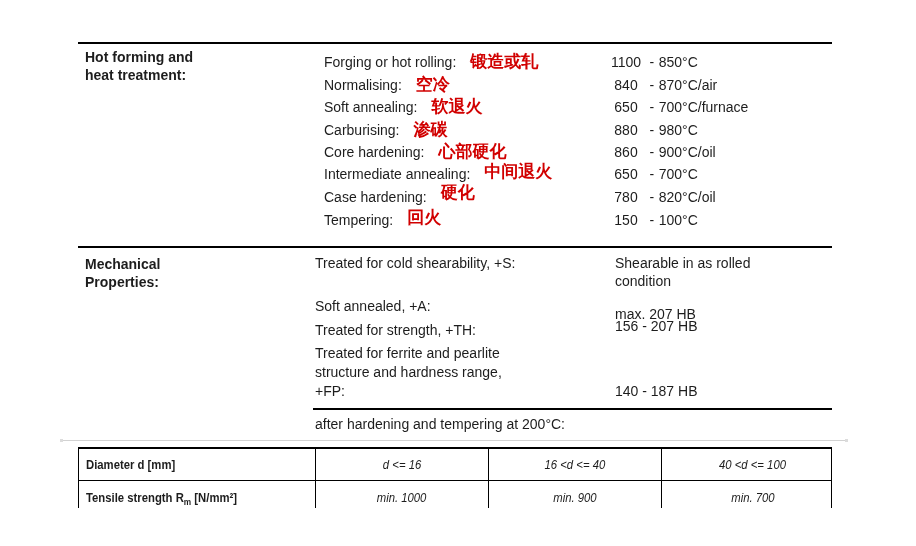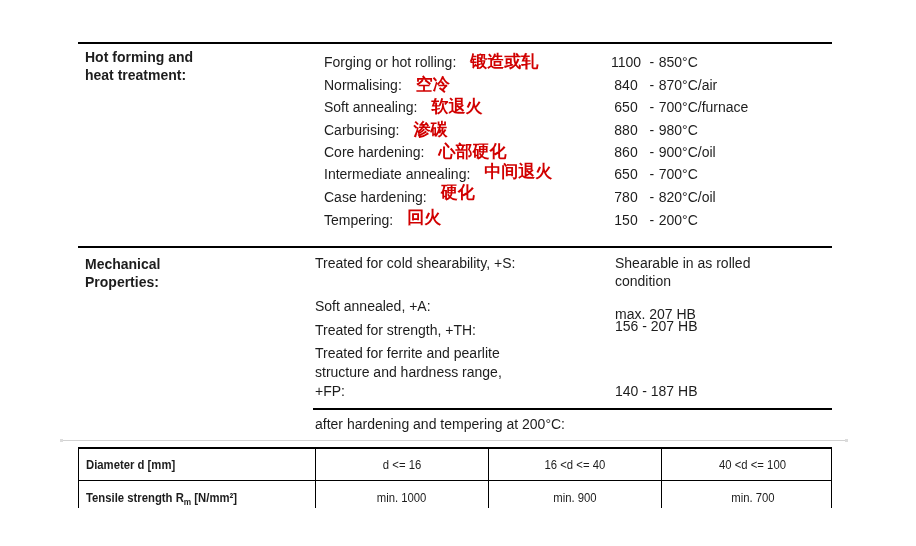--- a/index.html
+++ b/index.html
@@ -31,21 +31,21 @@
   .m-name  { left:315px; }
   .m-value { left:615px; }
   .m-note  { left:315px; top:415px; }
 
   .spec-table { position:absolute; left:78px; top:447px; width:754px; box-sizing:border-box;
     border:1.5px solid #000; border-top-width:2px; border-bottom-width:2px; }
   .tr { display:flex; }
   .tr-head { height:31px; border-bottom:1.8px solid #000; }
   .tr-data { height:33px; }
   .td { box-sizing:border-box; display:flex; align-items:center; justify-content:center; overflow:hidden; }
-  .td + .td { border-left:1.5px solid #000; }
+  .td + .td { border-left:1.5px solid #000;font-style:italic; }
   .td-c1 { width:236px; justify-content:flex-start; padding-left:7px; }
   .td-c2 { width:173px; } .td-c3 { width:173px; } .td-c4 { flex:1;padding-left:12px; }
   .cond { font-size:13px; transform:scaleX(0.87); transform-origin:center center; white-space:nowrap; }
   .td-c1 .cond { transform-origin:left center; font-weight:bold; }
   .sub-m { font-size:9.5px; position:relative; top:3px; }
 </style>
 </head>
 <body>
 
 <div class="page">
@@ -80,21 +80,21 @@
   <div class="h-row" style="top:164px">
     <span>Intermediate annealing:</span><span class="cn cn-raise-2">中间退火</span>
     <span class="temp"><span class="t-from">650</span><span class="t-dash">-</span><span class="t-to">700°C</span></span>
   </div>
   <div class="h-row" style="top:187px">
     <span>Case hardening:</span><span class="cn cn-raise-4">硬化</span>
     <span class="temp"><span class="t-from">780</span><span class="t-dash">-</span><span class="t-to">820°C/oil</span></span>
   </div>
   <div class="h-row" style="top:210px">
     <span>Tempering:</span><span class="cn cn-raise-2">回火</span>
-    <span class="temp"><span class="t-from">150</span><span class="t-dash">-</span><span class="t-to">200°C</span></span>
+    <span class="temp"><span class="t-from">150</span><span class="t-dash">-</span><span class="t-to">100°C</span></span>
   </div>
 
   <div class="rule rule-mid"></div>
 
   <div class="sec-label sec-label-mech">
     <div>Mechanical</div>
     <div>Properties:</div>
   </div>
 
   <div class="m-line m-name" style="top:254px">Treated for cold shearability, +S:</div>

